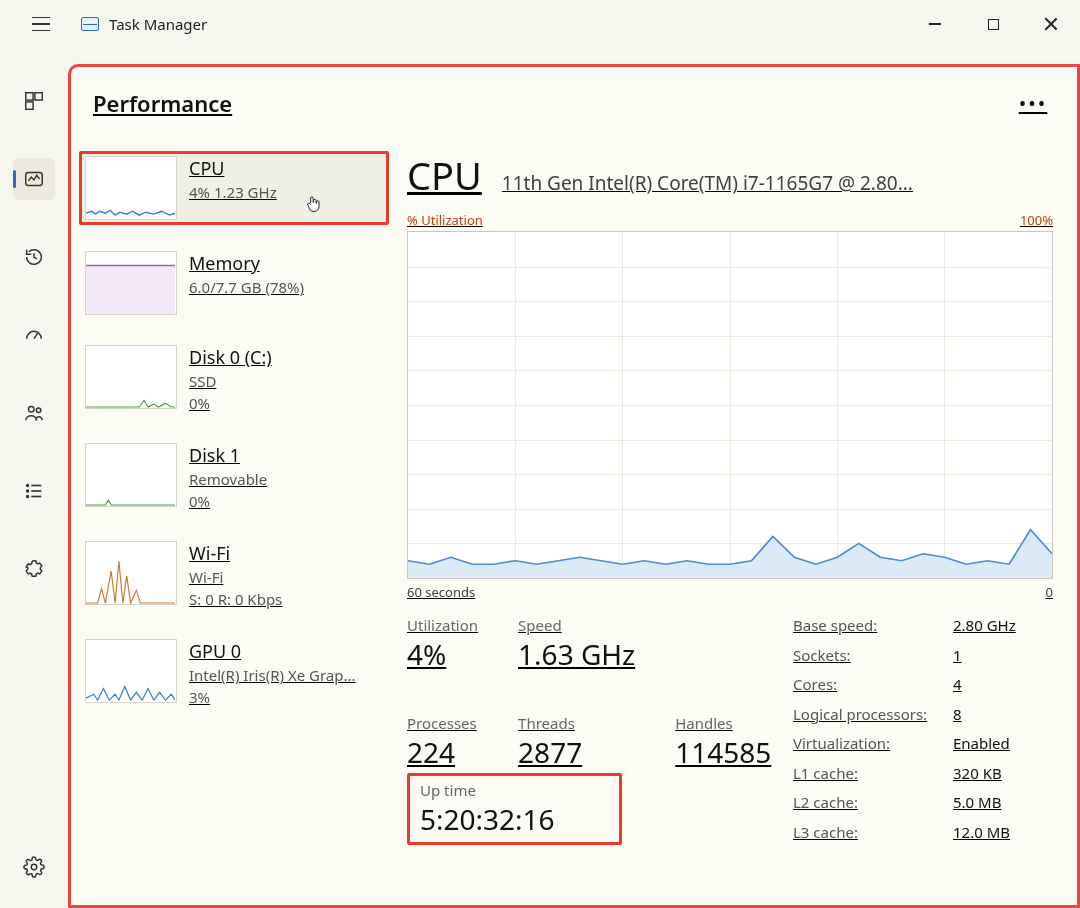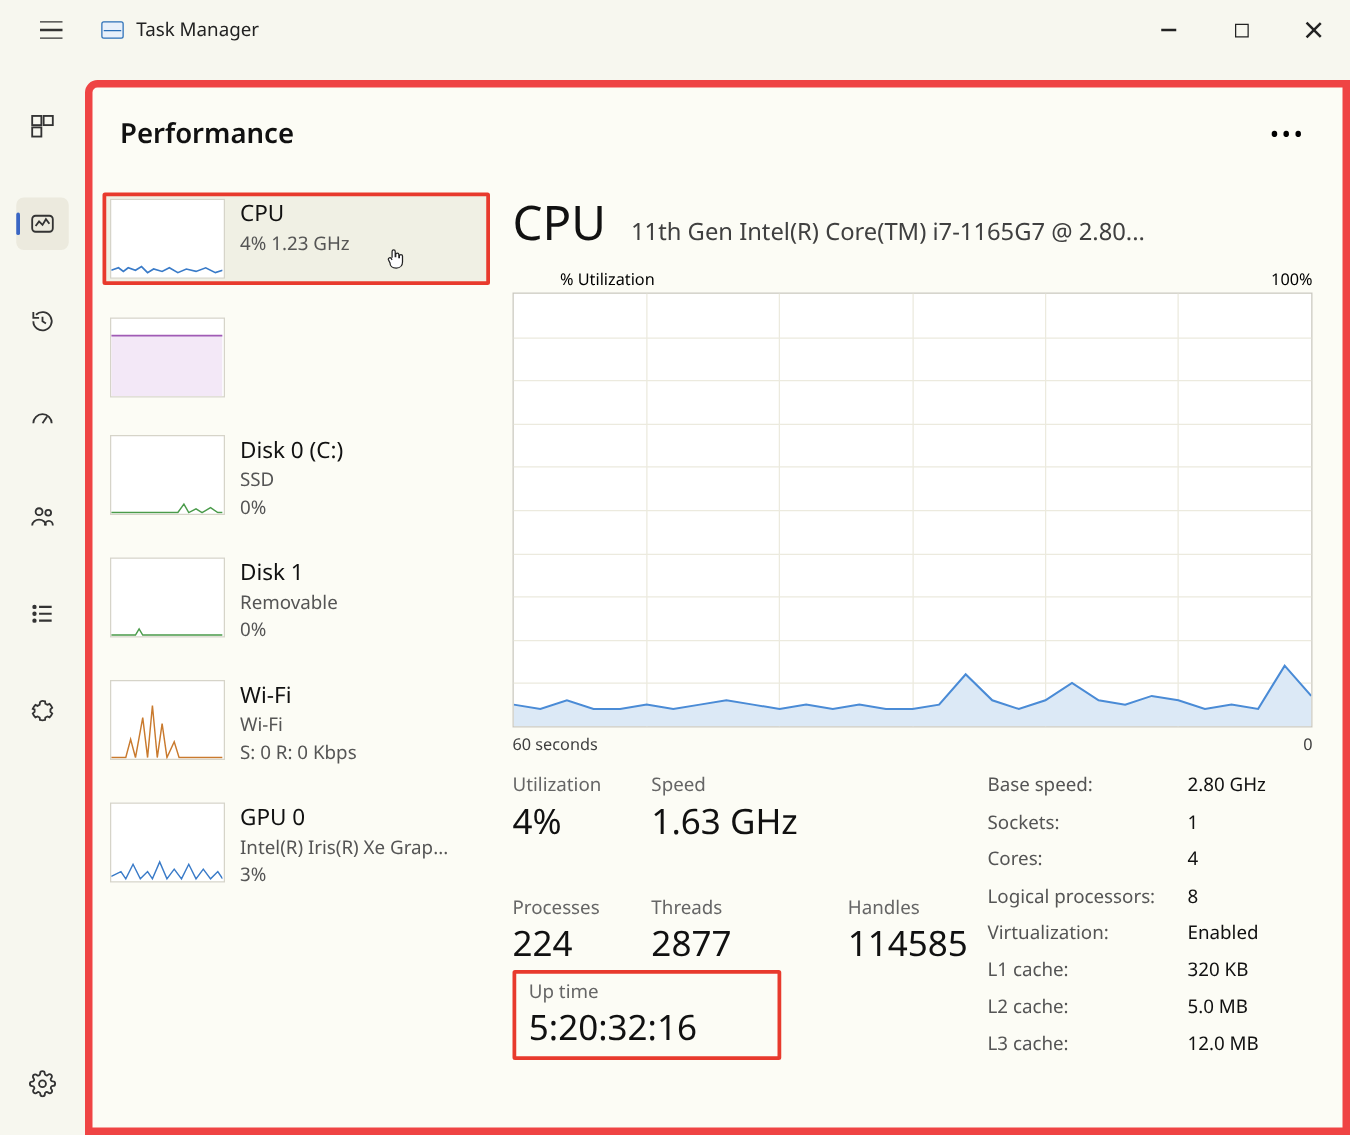--- a/index.html
+++ b/index.html
@@ -25,21 +25,21 @@
   .win-icon-close::before { transform: rotate(45deg); }
   .win-icon-close::after { transform: rotate(-45deg); }
 
   .body-row { flex:1; display:flex; overflow:hidden; }
 
   .navrail { width: 68px; padding-top: 32px; display:flex; flex-direction:column; align-items:center; gap:36px; position:relative; }
   .navrail .nav-btn { width:42px; height:42px; display:flex; align-items:center; justify-content:center; color:#333; border-radius:6px; cursor:pointer; }
   .navrail .nav-btn.active { background:#eceade; }
   .navrail .nav-btn.active-indicator::before { content:""; position:absolute; left:0; width:3px; height:18px; background:#3a66c4; border-radius:2px; }
 
-  .main-panel { flex:1; background:#fcfcf5; border:6px solid #ef4444; border-radius:10px 0 0 0; margin-top:16px; display:flex; flex-direction:column; overflow:hidden; }
+  .main-panel { flex:1; background:#fcfcf5; border:3px solid #ef4444; border-radius:10px 0 0 0; margin-top:16px; display:flex; flex-direction:column; overflow:hidden;text-decoration:underline; }
 
   .panel-header { height:72px; display:flex; align-items:center; padding:0 22px; border-bottom: none; }
   .panel-title { font-size:22px; font-weight:600; color:#111; }
   .header-spacer { flex:1; }
   .run-task { display:flex; align-items:center; gap:10px; font-size:16px; color:#222; padding:6px 14px; cursor:pointer; }
   .run-task-icon { width:18px; height:18px; position:relative; }
   .more-btn { width:44px; height:40px; display:flex; align-items:center; justify-content:center; cursor:pointer; font-size:20px; margin-left:12px; letter-spacing:2px; }
 
   .panel-body { flex:1; display:flex; overflow:hidden; padding: 6px 0 6px 8px; }
 
@@ -50,21 +50,21 @@
   .perf-item .info .name { font-size:18px; color:#111; }
   .perf-item .info .sub { font-size:15px; color:#555; margin-top:2px; }
 
   .mini-line { position:absolute; bottom:0; left:0; right:0; height:100%; }
 
   .detail { flex:1; padding: 0 24px 0 18px; display:flex; flex-direction:column; overflow:hidden; }
   .detail-head { display:flex; align-items:baseline; gap:20px; padding: 4px 0 2px 0; }
   .detail-head .big { font-size:38px; color:#111; font-weight:400; }
   .detail-head .model { font-size:19px; color:#404040; white-space:nowrap; overflow:hidden; text-overflow:ellipsis; flex:1; }
 
-  .chart-labels { display:flex; justify-content:space-between; font-size:13px; color:#000000; margin-top:8px;margin-left:38px; }
+  .chart-labels { display:flex; justify-content:space-between; font-size:13px; color:#c2410c; margin-top:8px; }
   .big-chart { height:348px; border:1px solid #c9c7bd; border-top:1px solid #c9c7bd; position:relative; background:#fff; margin-top:2px; }
   .big-chart .grid-v { position:absolute; top:0; bottom:0; width:1px; background:#eceade; }
   .big-chart .grid-h { position:absolute; left:0; right:0; height:1px; background:#eceade; }
   .axis-labels { display:flex; justify-content:space-between; font-size:13px; color:#404040; margin-top:4px; }
 
   .stats-row { display:flex; margin-top:14px; gap: 10px; }
   .stats-left { display:grid; grid-template-columns: auto auto auto; column-gap: 26px; row-gap: 2px; gap: 40px; }
   .stat-block .label { font-size:15px; color:#666; }
   .stat-block .value { font-size:28px; color:#111; }
 
@@ -193,20 +193,24 @@
             <path d="M8 11V5a1.5 1.5 0 0 1 3 0v5h.5V8a1.5 1.5 0 0 1 3 0v3h.5V9.5a1.5 1.5 0 0 1 3 0V15c0 3-2 6-6 6s-6-2.5-6-5l-1.5-3a1.5 1.5 0 0 1 2.5-1.5L8 13" fill="#fff" stroke="#222" stroke-width="1.2"></path>
           </svg>
         </div>
 
         <div class="perf-item">
           <div class="mini">
             <svg class="mini-line" viewBox="0 0 92 64" preserveAspectRatio="none">
               <rect x="0" y="14" width="92" height="50" fill="#f3e8f7"></rect>
               <path d="M0 14 L92 14" stroke="#a05bb5" stroke-width="1.5"></path>
             </svg>
+          </div>
+          <div class="info">
+            <div class="name">Memory</div>
+            <div class="sub">6.0/7.7 GB (78%)</div>
           </div>
         </div>
 
         <div class="perf-item">
           <div class="mini">
             <svg class="mini-line" viewBox="0 0 92 64" preserveAspectRatio="none">
               <path d="M0 63 L55 63 L60 56 L64 63 L70 60 L75 63 L82 59 L88 63 L92 63" stroke="#4a9b4a" stroke-width="1.2" fill="none"></path>
             </svg>
           </div>
           <div class="info">

